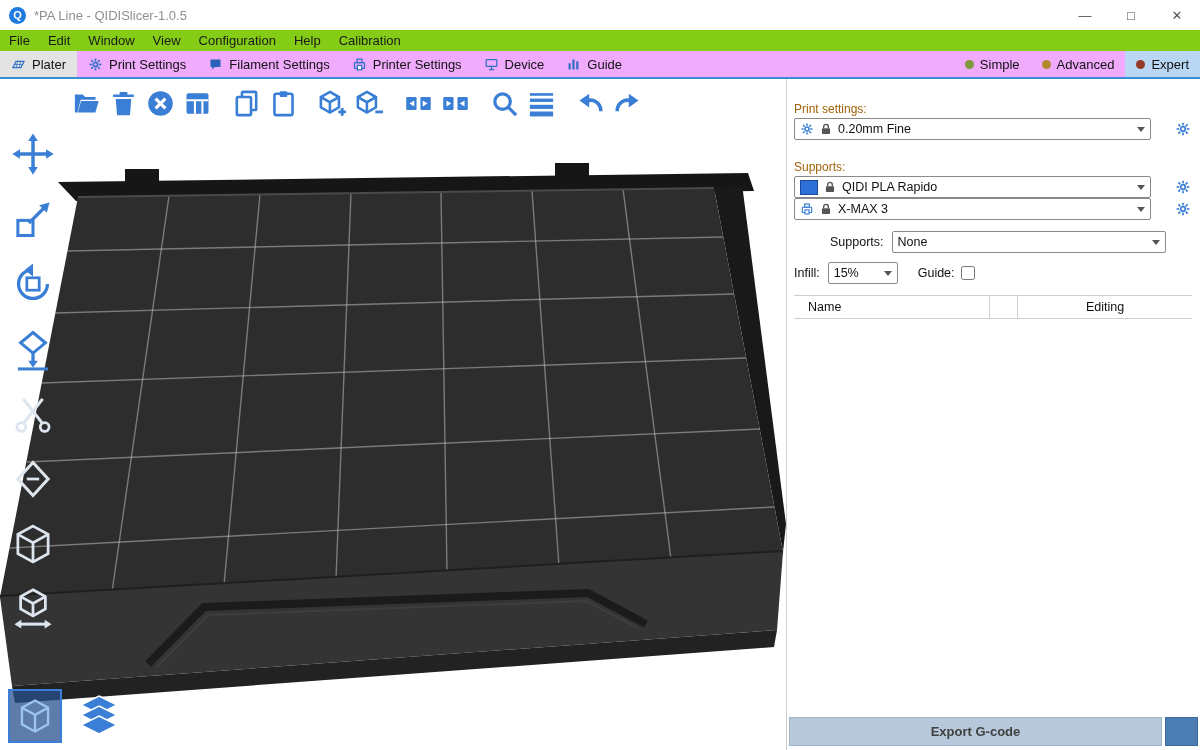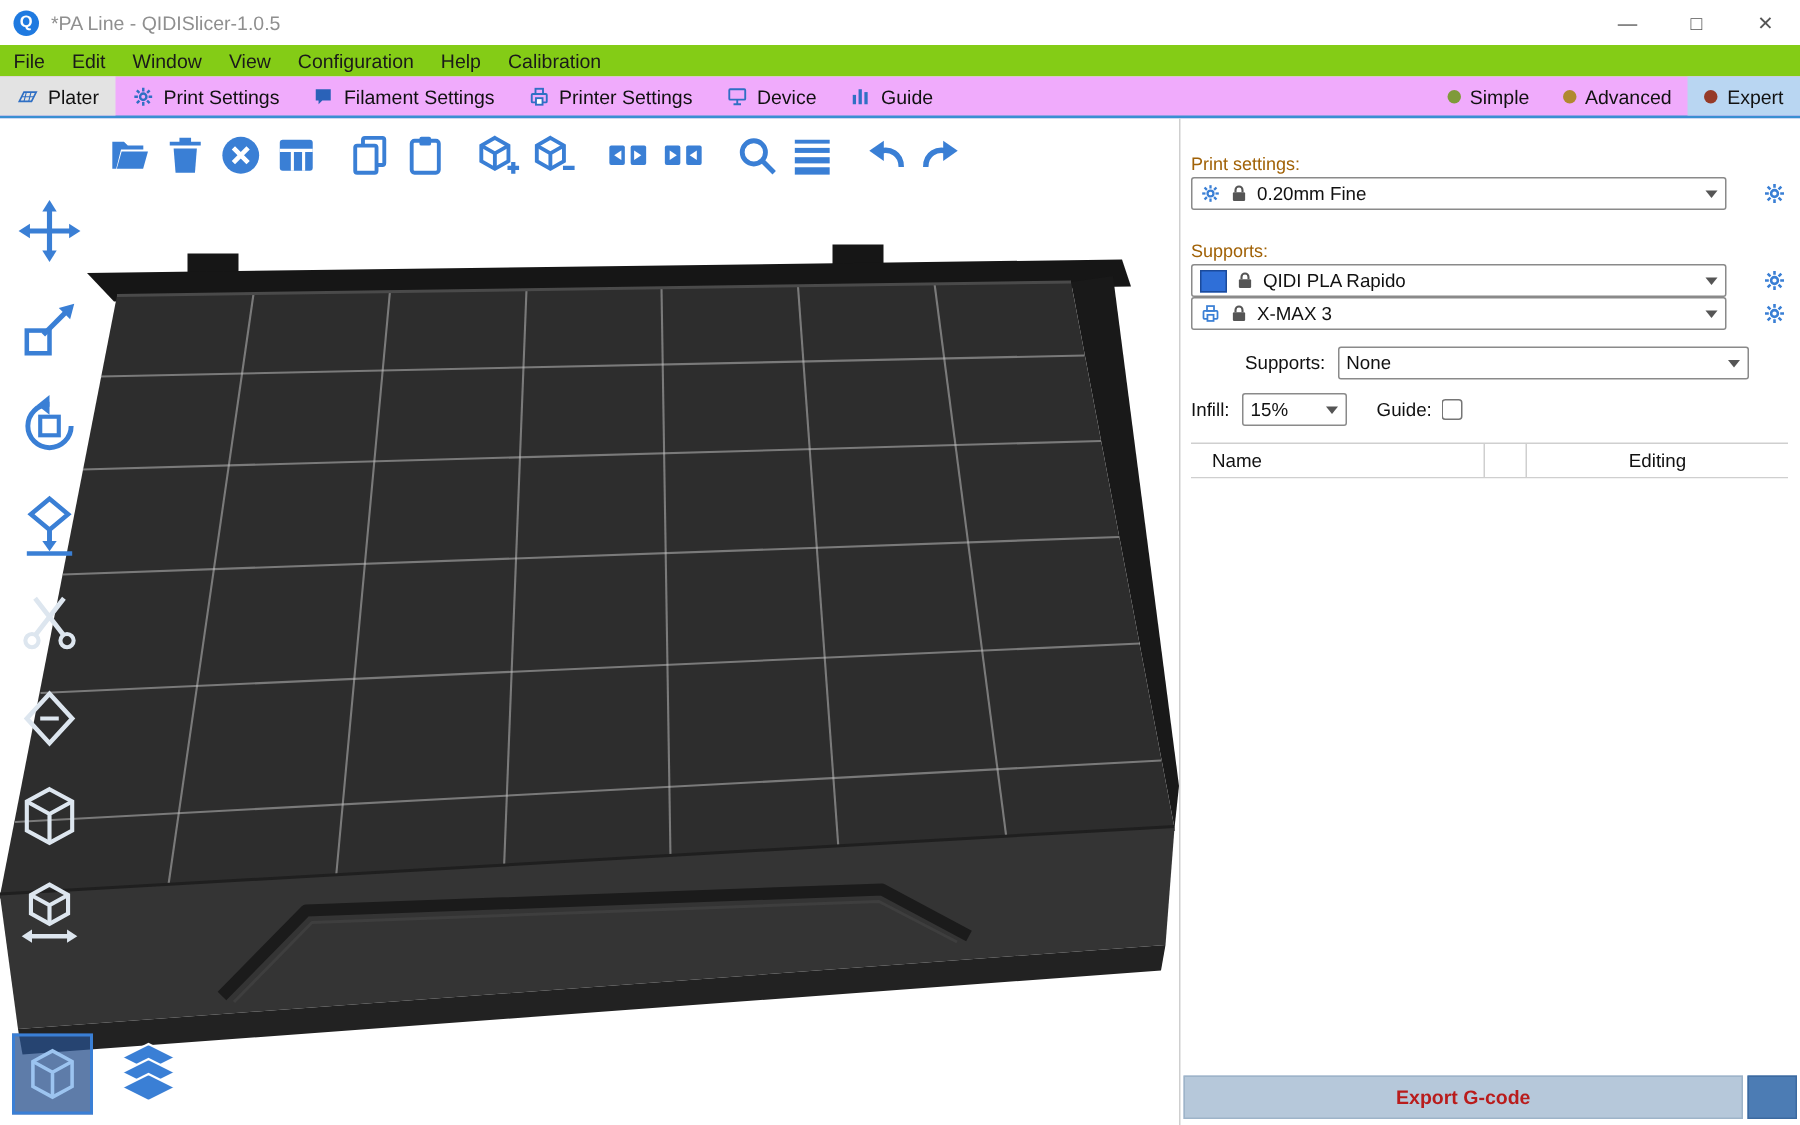--- a/index.html
+++ b/index.html
@@ -69,21 +69,21 @@
   .brim-lbl{margin-left:20px;}
   .brim-check{width:14px;height:14px;margin:0 0 0 6px;}
   .spacer18{width:18px;flex:0 0 18px;}
   .obj-table{margin-top:11px;height:430px;}
   .obj-header{display:flex;height:22px;border-top:1px solid #cfcfcf;border-bottom:1px solid #cfcfcf;font-size:12.5px;}
   .hc-name{flex:0 0 196px;border-right:1px solid #cfcfcf;height:100%;display:flex;align-items:center;padding-left:14px;box-sizing:border-box;}
   .hc-mid{flex:0 0 27px;border-right:1px solid #cfcfcf;height:100%;}
   .hc-edit{flex:1;height:100%;display:flex;align-items:center;justify-content:center;}
   .obj-body{height:408px;background:#fff;}
   .export-row{position:absolute;left:2px;right:2px;bottom:4px;height:29px;display:flex;gap:3px;}
-  .export-btn{flex:1;background:#b6c8da;border:1px solid #9eb4c9;color:#b91c1c;font-weight:bold;
+  .export-btn{flex:1;background:#b6c8da;border:1px solid #9eb4c9;color:#404040;font-weight:bold;
               font-size:13px;display:flex;align-items:center;justify-content:center;font-family:"Liberation Sans",sans-serif;}
   .export-menu-btn{width:33px;background:#4c7cb4;border:1px solid #3c6aa0;}
   .hidden-defs{position:absolute;width:0;height:0;overflow:hidden;}
 </style>
 </head>
 <body>
 
 <svg class="hidden-defs" aria-hidden="true">
   <defs>
     <symbol id="ic-gear" viewBox="0 0 24 24">

